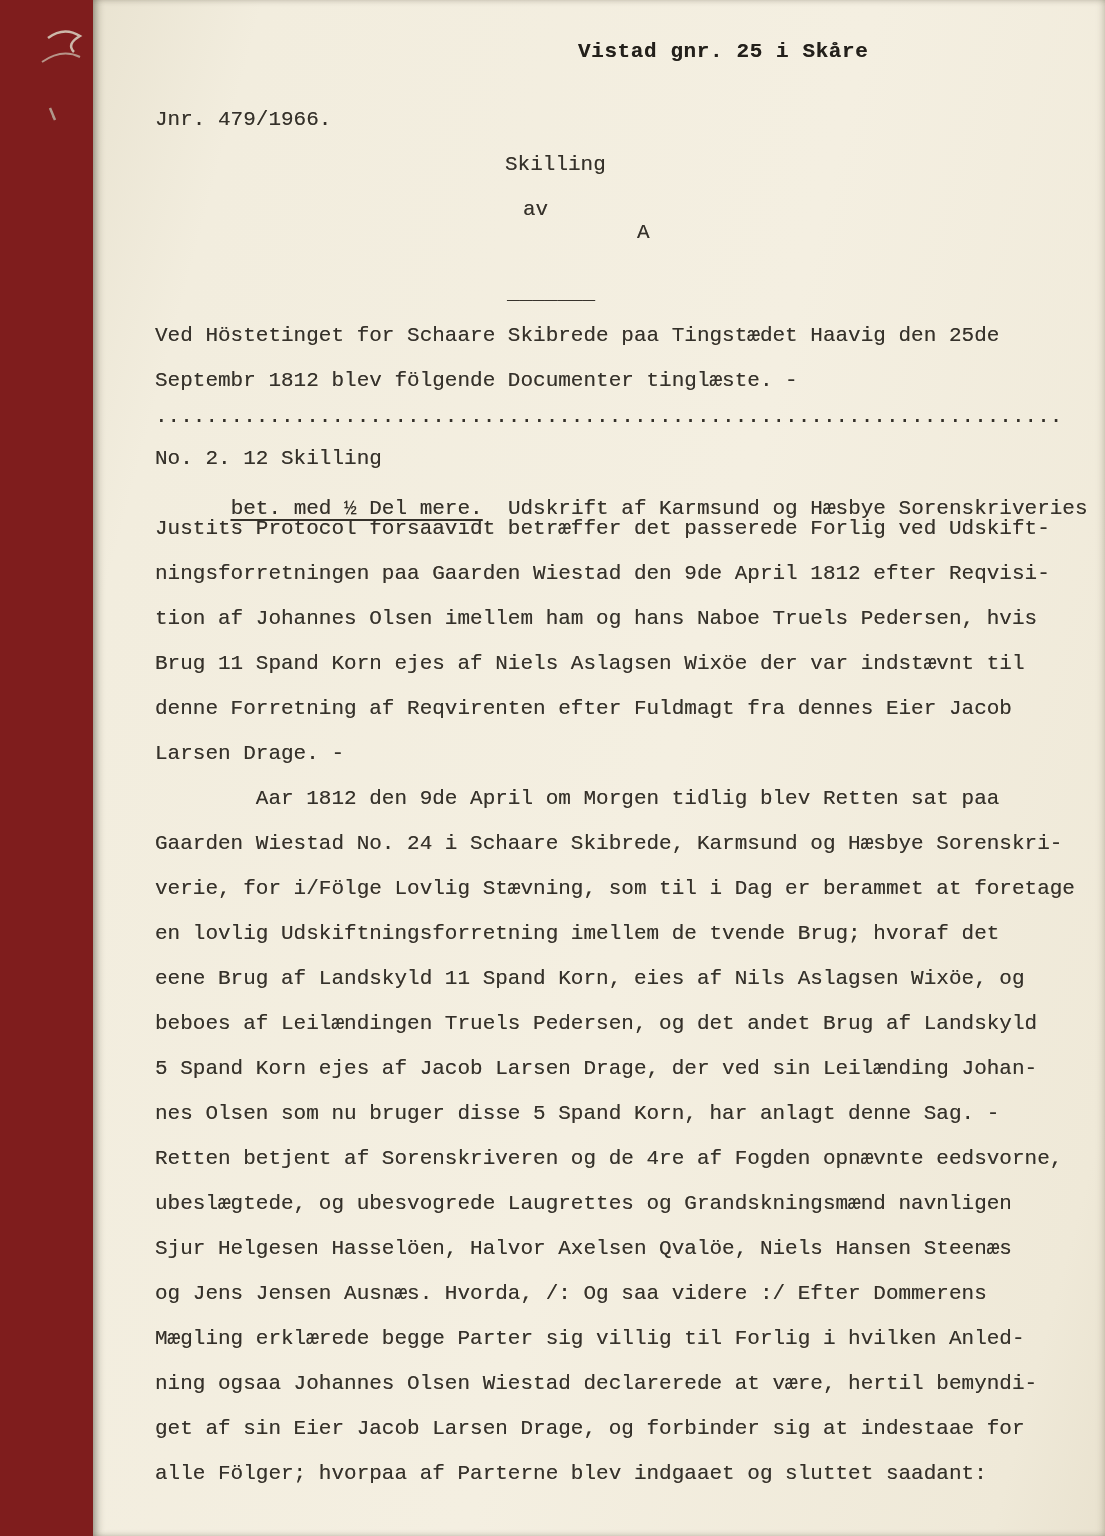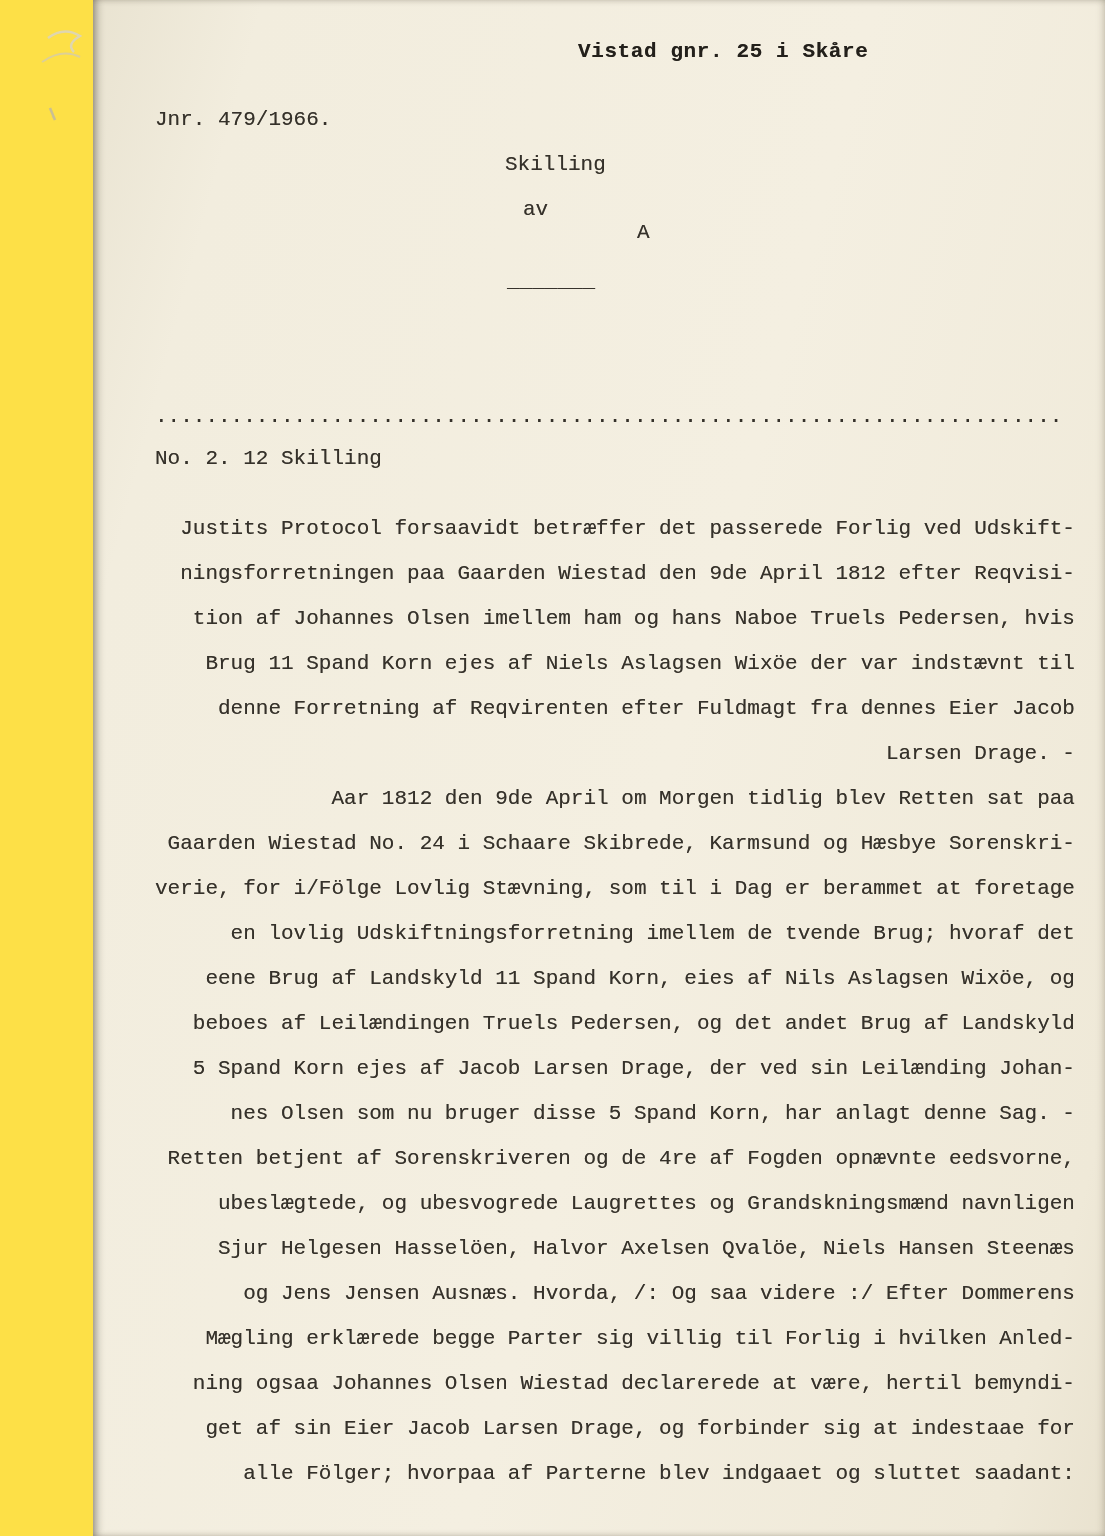--- a/index.html
+++ b/index.html
@@ -1,41 +1,40 @@
 <!DOCTYPE html>
 <html><head>
 <meta charset="utf-8">
 <style>
   html,body{margin:0;padding:0;background:#111;}
   .scan{
     position:relative;
     width:1105px;height:1536px;
-    background:#fde047;
+    background:#7f1d1d;
     overflow:hidden;
     font-family:"Liberation Mono","DejaVu Sans Mono",monospace;
-    text-align:right;
   }
   .edge-marks{position:absolute;left:0;top:0;z-index:3;}
   .paper{
     position:absolute;left:93px;top:0;width:1012px;height:1536px;
     background:linear-gradient(105deg,#e9e3d1 0%,#f2edde 12%,#f4efe1 55%,#efe9d8 92%,#e9e2cf 100%);
     box-shadow:inset 6px 0 10px -4px rgba(40,35,20,.55), inset -4px 0 9px -4px rgba(60,50,30,.35);
   }
   .txt{
     position:absolute;
     color:#35312a;
     font-size:21px;
     line-height:24px;
     white-space:pre;
     text-shadow:0 0 .6px rgba(53,49,42,.55);
   }
   .lines .tline{height:45px;line-height:45px;white-space:pre;}
   .bold{font-weight:bold;letter-spacing:.6px;color:#23201b;}
   .under{text-decoration:underline;text-underline-offset:5px;text-decoration-thickness:2px;}
-  .divider{letter-spacing:0;color:#35312a;}
+  .divider{letter-spacing:0;color:#35312a;margin-top:12px;}
 </style>
 </head>
 <body>
 
 <div class="scan">
 
   <svg class="edge-marks" width="110" height="160" viewBox="0 0 110 160">
     <path d="M48 38 q16 -12 32 -2 q-14 8 -6 16" fill="none" stroke="#d9d3c2" stroke-width="2.5" opacity="0.85"></path>
     <path d="M42 62 q20 -14 38 -5" fill="none" stroke="#cfc9b8" stroke-width="2" opacity="0.7"></path>
     <path d="M50 108 l5 12 l-2 -4" fill="none" stroke="#bdb7a6" stroke-width="2.5" opacity="0.8"></path>
@@ -49,23 +48,26 @@
 
     <div class="txt" style="left:412px;top:153px;">Skilling</div>
 
     <div class="txt" style="left:430px;top:198px;">av</div>
 
     <div class="txt" style="left:544px;top:221px;">A</div>
 
 
     <div class="txt divider" style="left:414px;top:270px;">_______</div>
 
-    <div class="txt lines" style="left:62px;top:313px;"></div>
+    <div class="txt lines" style="left:62px;top:313px;"><div class="tline">Ved Höstetinget for Schaare Skibrede paa Tingstædet Haavig den 25de</div><div class="tline">Septembr 1812 blev fölgende Documenter tinglæste. -</div></div>
 
     <div class="txt" style="left:62px;top:405px;">........................................................................</div>
 
     <div class="txt" style="left:62px;top:447px;">No. 2. 12 Skilling</div>
 
+    <div class="txt" style="left:62px;top:473px;">
+      <span class="under">bet. med ½ Del mere.</span><span>  Udskrift af Karmsund og Hæsbye Sorenskriveries</span>
+    </div>
 
     <div class="txt lines" style="left:62px;top:506px;"><div class="tline">Justits Protocol forsaavidt betræffer det passerede Forlig ved Udskift-</div><div class="tline">ningsforretningen paa Gaarden Wiestad den 9de April 1812 efter Reqvisi-</div><div class="tline">tion af Johannes Olsen imellem ham og hans Naboe Truels Pedersen, hvis</div><div class="tline">Brug 11 Spand Korn ejes af Niels Aslagsen Wixöe der var indstævnt til</div><div class="tline">denne Forretning af Reqvirenten efter Fuldmagt fra dennes Eier Jacob</div><div class="tline">Larsen Drage. -</div><div class="tline">        Aar 1812 den 9de April om Morgen tidlig blev Retten sat paa</div><div class="tline">Gaarden Wiestad No. 24 i Schaare Skibrede, Karmsund og Hæsbye Sorenskri-</div><div class="tline">verie, for i/Fölge Lovlig Stævning, som til i Dag er berammet at foretage</div><div class="tline">en lovlig Udskiftningsforretning imellem de tvende Brug; hvoraf det</div><div class="tline">eene Brug af Landskyld 11 Spand Korn, eies af Nils Aslagsen Wixöe, og</div><div class="tline">beboes af Leilændingen Truels Pedersen, og det andet Brug af Landskyld</div><div class="tline">5 Spand Korn ejes af Jacob Larsen Drage, der ved sin Leilænding Johan-</div><div class="tline">nes Olsen som nu bruger disse 5 Spand Korn, har anlagt denne Sag. -</div><div class="tline">Retten betjent af Sorenskriveren og de 4re af Fogden opnævnte eedsvorne,</div><div class="tline">ubeslægtede, og ubesvogrede Laugrettes og Grandskningsmænd navnligen</div><div class="tline">Sjur Helgesen Hasselöen, Halvor Axelsen Qvalöe, Niels Hansen Steenæs</div><div class="tline">og Jens Jensen Ausnæs. Hvorda, /: Og saa videre :/ Efter Dommerens</div><div class="tline">Mægling erklærede begge Parter sig villig til Forlig i hvilken Anled-</div><div class="tline">ning ogsaa Johannes Olsen Wiestad declarerede at være, hertil bemyndi-</div><div class="tline">get af sin Eier Jacob Larsen Drage, og forbinder sig at indestaae for</div><div class="tline">alle Fölger; hvorpaa af Parterne blev indgaaet og sluttet saadant:</div></div>
 
   </div>
 </div>
 
 </body></html>

